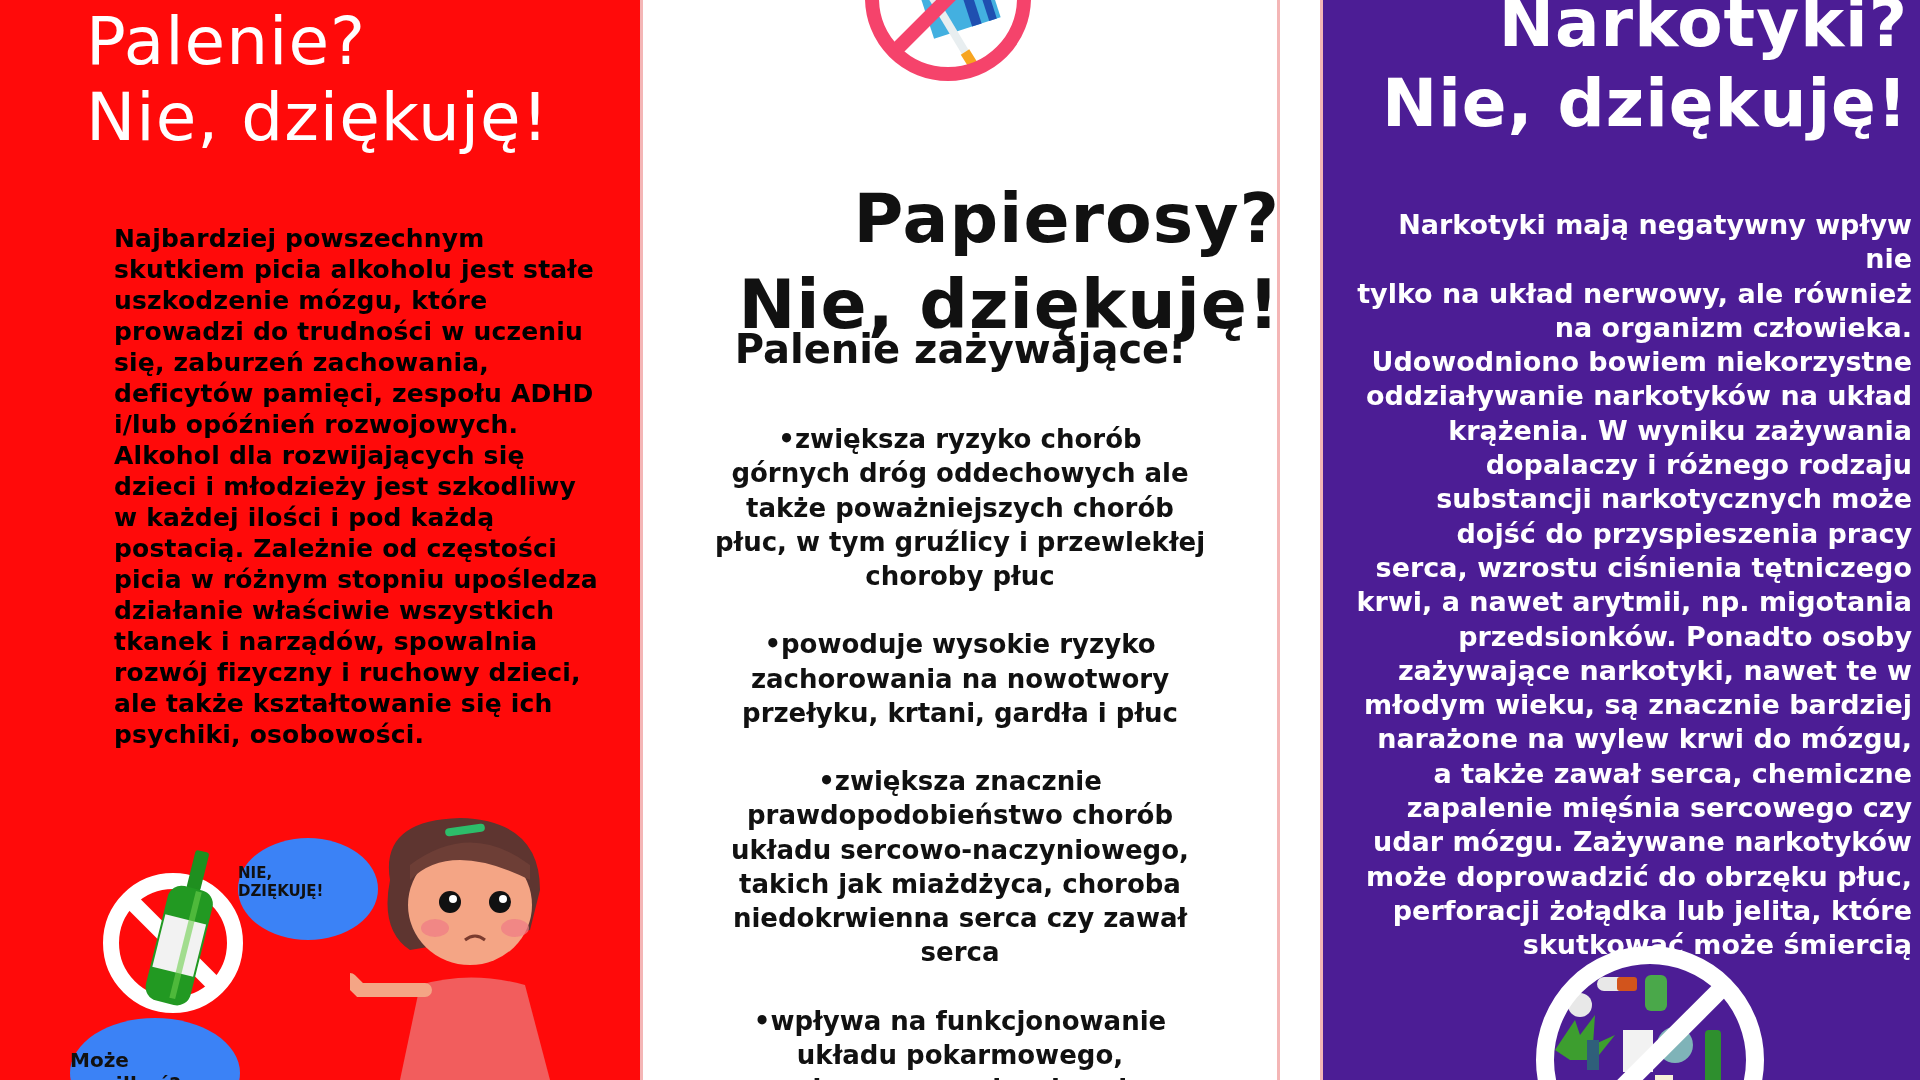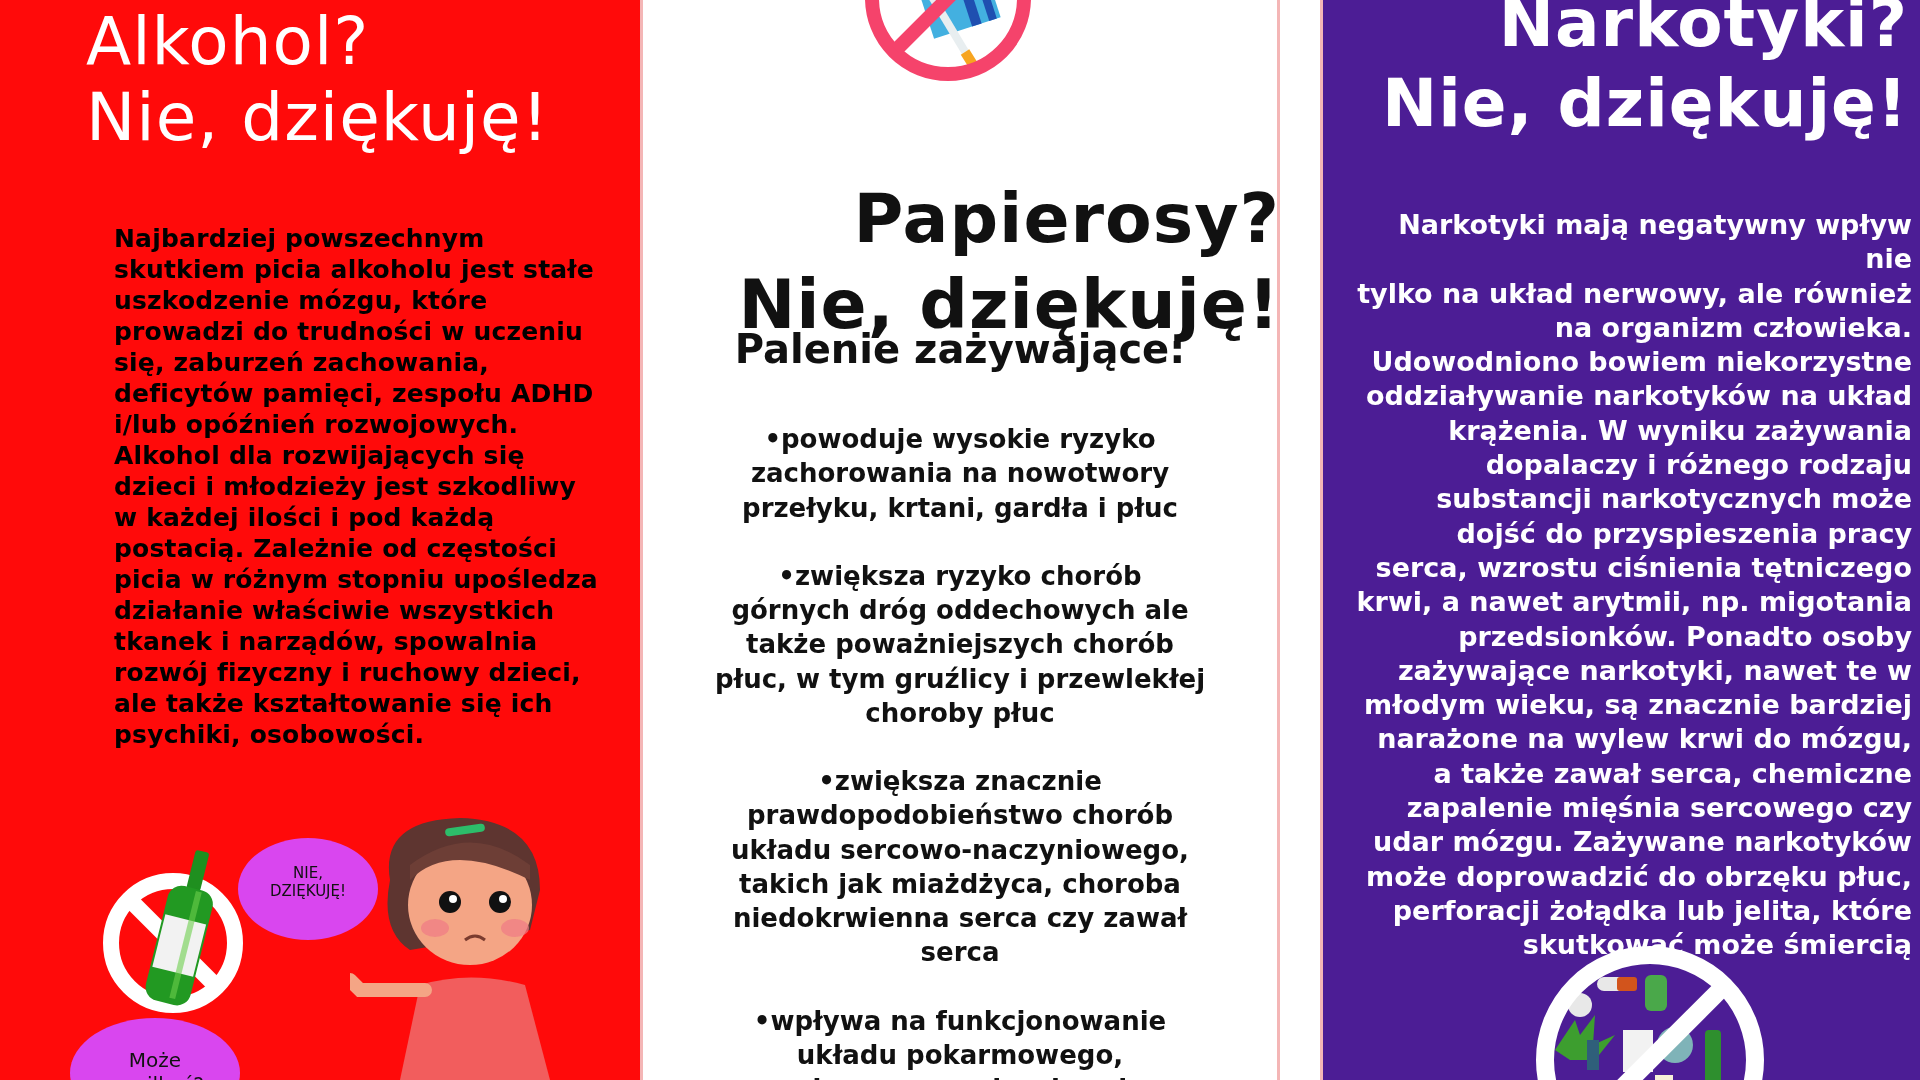--- a/index.html
+++ b/index.html
@@ -47,34 +47,34 @@
     position: absolute; right: 52px; top: -60px; color: #fff; text-align: right;
     font-size: 66px; line-height: 80px; letter-spacing: 1px;
   }
   .r-body {
     position: absolute; right: 48px; top: 181px; width: 560px; color: #fff; text-align: right;
     font-size: 27px; line-height: 34.3px; font-weight: bold; white-space: pre-line;
   }
   .r-icon { position: absolute; left: 205px; top: 935px; width: 250px; height: 250px; }
 
   
-  .bubble { position: absolute; background: #d946ef; border-radius: 50%; color: #111; text-align: center; font-weight: normal; }
+  .bubble { position: absolute; background: #3b82f6; border-radius: 50%; color: #111; font-weight: bold; }
   .bubble-nie { left: 238px; top: 838px; width: 140px; height: 102px; font-size: 15px; line-height: 18px; }
   .bubble-nie span { display: block; padding-top: 26px; }
   .bubble-moze { left: 70px; top: 1018px; width: 170px; height: 110px; font-size: 20px; line-height: 24px; }
   .bubble-moze span { display: block; padding-top: 30px; }
   .ban-bottle { position: absolute; left: 88px; top: 848px; width: 170px; height: 170px; }
   .girl { position: absolute; left: 350px; top: 810px; width: 240px; height: 270px; }
 </style>
 </head>
 <body>
 
 <section class="panel panel-left">
   <h1 class="l-title">
-    <div>Alkohol?</div>
+    <div>Palenie?</div>
     <div>Nie, dziękuję!</div>
   </h1>
   <p class="l-body">Najbardziej powszechnym
 skutkiem picia alkoholu jest stałe
 uszkodzenie mózgu, które
 prowadzi do trudności w uczeniu
 się, zaburzeń zachowania,
 deficytów pamięci, zespołu ADHD
 i/lub opóźnień rozwojowych.
 Alkohol dla rozwijających się
@@ -135,28 +135,28 @@
     <line x1="105" y1="142" x2="115" y2="158" stroke="#f7a520" stroke-width="10"></line>
     <circle cx="88" cy="88" r="76" fill="none" stroke="#f5436b" stroke-width="14"></circle>
     <line x1="140" y1="36" x2="36" y2="140" stroke="#f5436b" stroke-width="14"></line>
   </svg>
   <h1 class="m-title">
     <div>Papierosy?</div>
     <div>Nie, dziękuję!</div>
   </h1>
   <h2 class="m-subtitle">Palenie zażywające:</h2>
   <div class="m-body">
-    <div>•powoduje wysokie ryzyko
-zachorowania na nowotwory
-przełyku, krtani, gardła i płuc</div>
     <div>•zwiększa ryzyko chorób
 górnych dróg oddechowych ale
 także poważniejszych chorób
 płuc, w tym gruźlicy i przewlekłej
 choroby płuc</div>
+    <div>•powoduje wysokie ryzyko
+zachorowania na nowotwory
+przełyku, krtani, gardła i płuc</div>
     <div>•zwiększa znacznie
 prawdopodobieństwo chorób
 układu sercowo-naczyniowego,
 takich jak miażdżyca, choroba
 niedokrwienna serca czy zawał
 serca</div>
     <div>•wpływa na funkcjonowanie
 układu pokarmowego,
 podnosząc ryzyko choroby
 wrzodowej żołądka, a nawet

